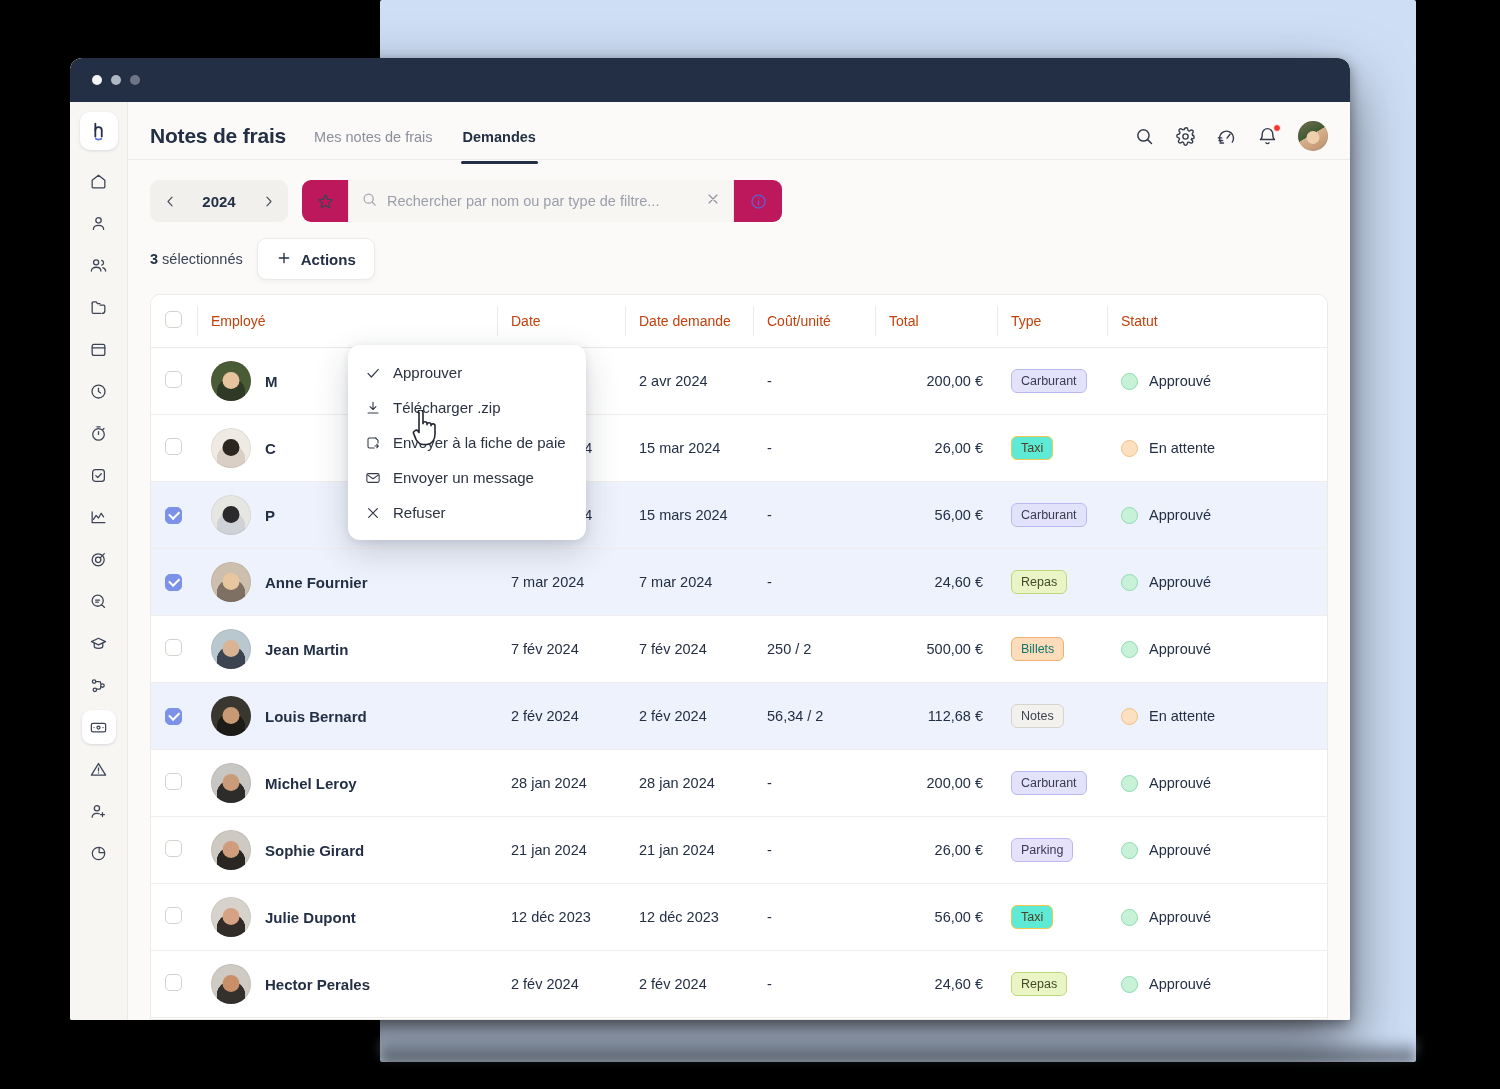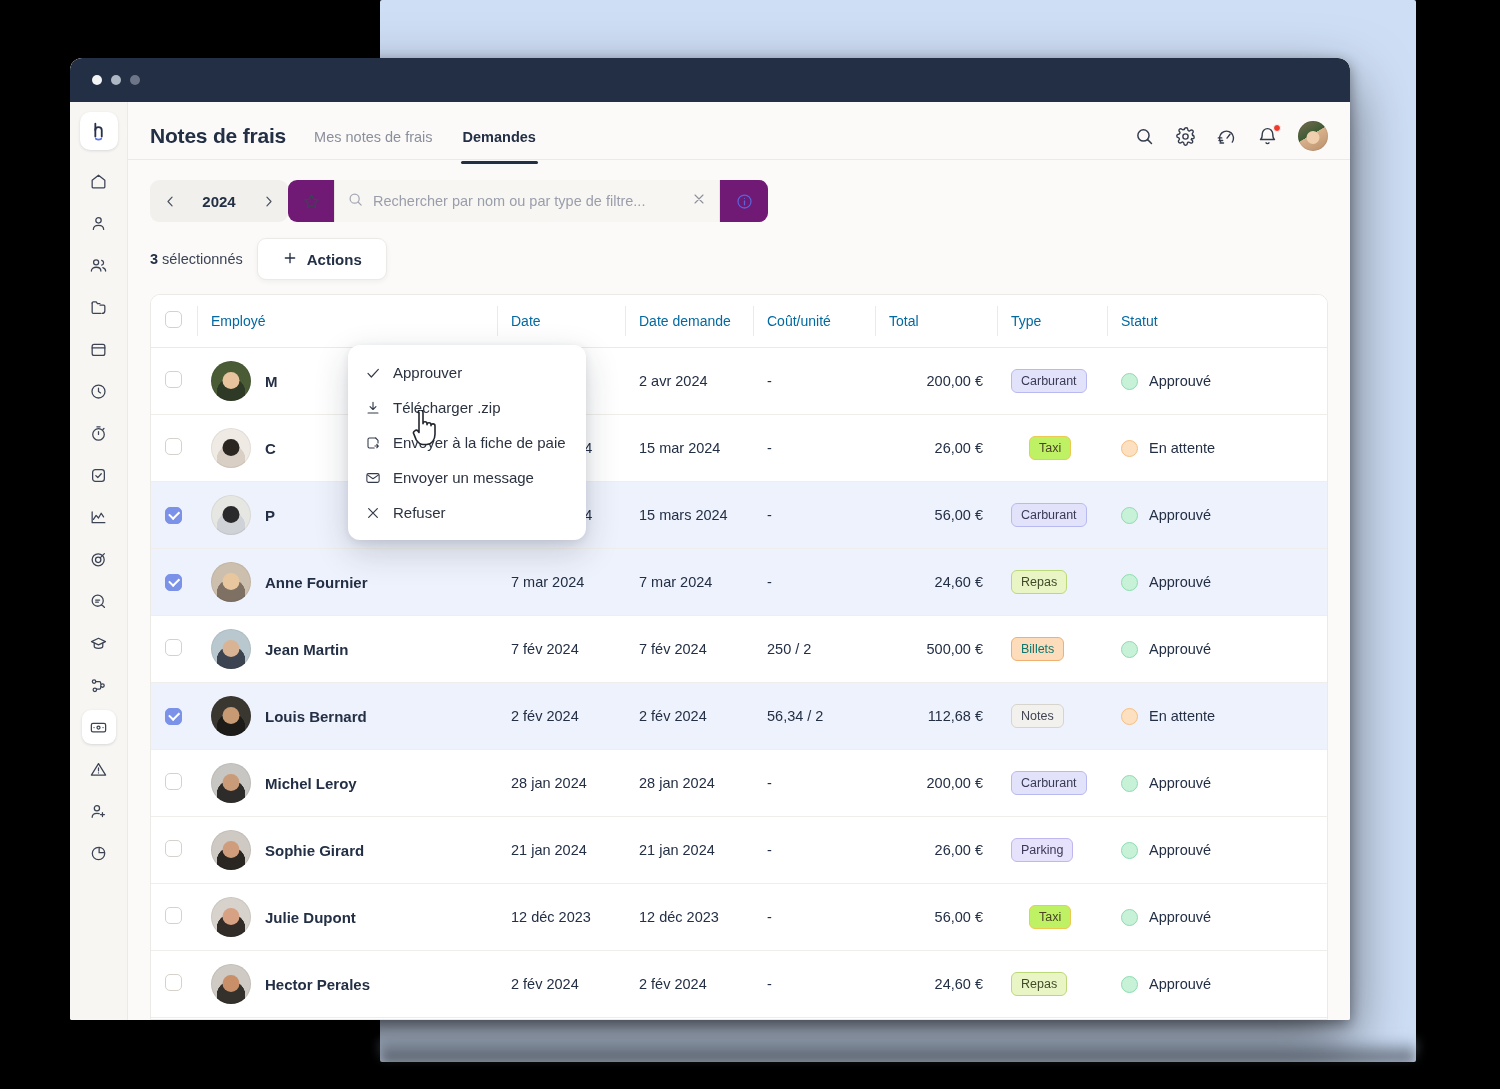--- a/index.html
+++ b/index.html
@@ -120,34 +120,34 @@
     overflow: hidden; position: relative;
   }
   .avatar-hdr::after {
     content:""; position:absolute; left:50%; top:34%; width:13px; height:13px;
     transform: translateX(-50%); border-radius:50%; background:#f0cfae;
   }
 
   
   #toolbar {
     padding: 20px 22px 0 22px;
-    display: flex; align-items: center; 
+    display: flex; align-items: center; gap: 14px;
   }
   #year-picker {
     display: flex; align-items: center;
     background: #f2f0ec; border-radius: 9px;
     height: 42px; padding: 0 6px; gap: 4px; min-width: 138px;
     justify-content: space-between;
   }
   .chev-btn { width: 28px; height: 28px; display:flex; align-items:center; justify-content:center; color:#4a5160; }
   #year-value { font-size: 15px; color:#232f45; font-weight: 600; }
 
   #search-wrap {
     display: flex; align-items: center;
-    background: #701a75; border-radius: 9px; height: 42px;
+    background: #be185d; border-radius: 9px; height: 42px;
     width: 480px;
   }
   #fav-btn { width: 46px; display:flex; align-items:center; justify-content:center; color:#3b4354; }
   #search-box {
     flex: 1; display: flex; align-items: center; gap: 9px;
     background: #f7f6f3; height: 100%;
     padding: 0 12px; border-left: 1px solid #e7e4df; border-right:1px solid #e7e4df;
   }
   #search-input-text { flex:1; font-size: 14.5px; color: #9a9eab; white-space: nowrap; overflow: hidden; }
   #info-btn { width: 48px; display:flex; align-items:center; justify-content:center; color:#5b63d6; }
@@ -156,37 +156,37 @@
   #sel-bar {
     padding: 16px 22px 0 22px;
     display: flex; align-items: center; gap: 14px;
     position: relative;
   }
   #sel-count { font-size: 14.5px; color: #3b4354; }
   #sel-count b { color: #232f45; font-weight: bold; }
   #actions-btn {
     display: flex; align-items: center; gap: 9px;
     background: #fff; border: 1px solid #eceae6;
-    border-radius: 9px; height: 42px; padding: 0 24px;
+    border-radius: 9px; height: 42px; padding: 0 18px;
     font-size: 15px; color: #232f45; font-weight: 600;
     box-shadow: 0 2px 5px rgba(20,30,60,.05);
   }
 
   
   #table-card {
     margin: 14px 22px 0 22px;
     background: #fff;
     border: 1px solid #eceae6;
     border-radius: 10px 10px 0 0;
     flex: 1; min-height: 0;
     overflow: hidden;
   }
   table { width: 100%; border-collapse: collapse; table-layout: fixed; }
   thead th {
-    font-size: 14px; font-weight: normal; color: #0369a1;
+    font-size: 14px; font-weight: normal; color: #c2410c;
     text-align: left; padding: 16px 14px;
     border-bottom: 1px solid #eceae6;
     background: #fff;
     position: relative;
   }
   thead th + th::before {
     content:""; position:absolute; left:0; top:11px; bottom:11px; width:1px; background:#eceae6;
   }
   tbody td {
     font-size: 14.5px; color: #232f45;
@@ -229,21 +229,21 @@
   .emp-name { font-size: 15px; font-weight: 600; color: #232f45; white-space: nowrap; }
 
   .num { text-align: right; }
 
   .badge {
     display: inline-block; font-size: 12.5px;
     padding: 4px 9px; border-radius: 6px; border: 1px solid;
     white-space: nowrap;
   }
   .b-carburant { background:#e2e2fb; border-color:#b9b9f2; color:#3a3a55; }
-  .b-taxi      { background:#bef264; border-color:#eec94f; color:#4a4326;margin-left:18px; }
+  .b-taxi      { background:#5eead4; border-color:#eec94f; color:#4a4326; }
   .b-repas     { background:#e9f5c4; border-color:#bcd97a; color:#3f4a28; }
   .b-billets   { background:#fcdcbb; border-color:#f0b072; color:#0f766e; }
   .b-parking   { background:#e6e2fb; border-color:#c0b6f0; color:#3c3755; }
   .b-avance    { background:#f2f1ee; border-color:#d7d4cd; color:#3f4450; }
 
   .status { display: flex; align-items: center; gap: 11px; font-size: 14.5px; color:#232f45; white-space: nowrap;}
   .sdot { width: 17px; height: 17px; border-radius: 50%; flex: 0 0 17px; }
   .s-ok   { background:#c7f2d8; border:1.5px solid #8ddcb0; }
   .s-wait { background:#fde0bf; border:1.5px solid #f5be86; }
 

